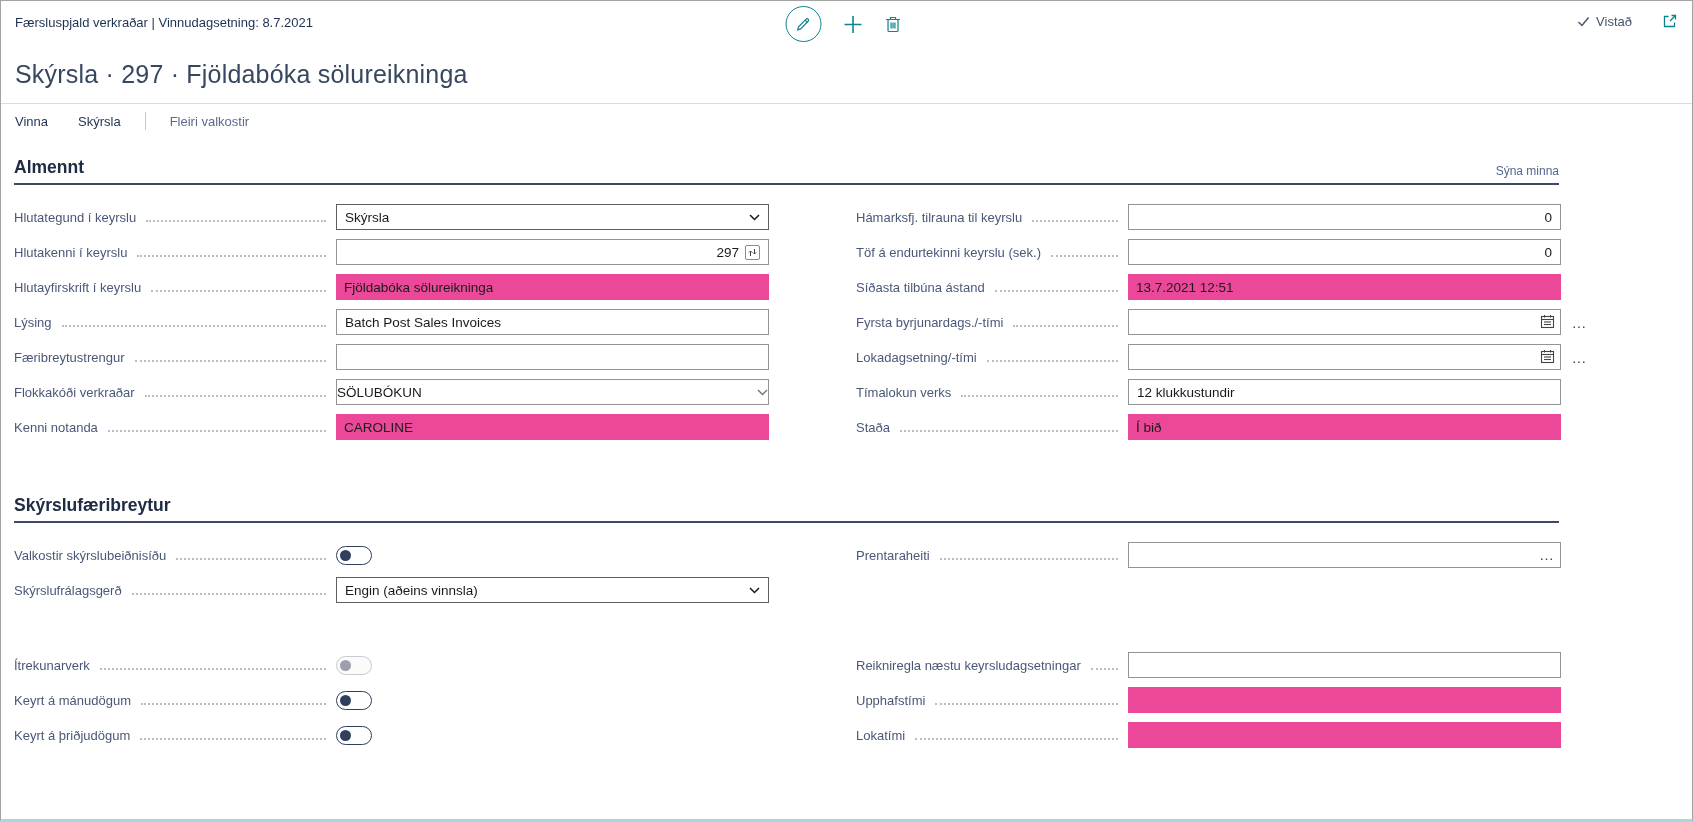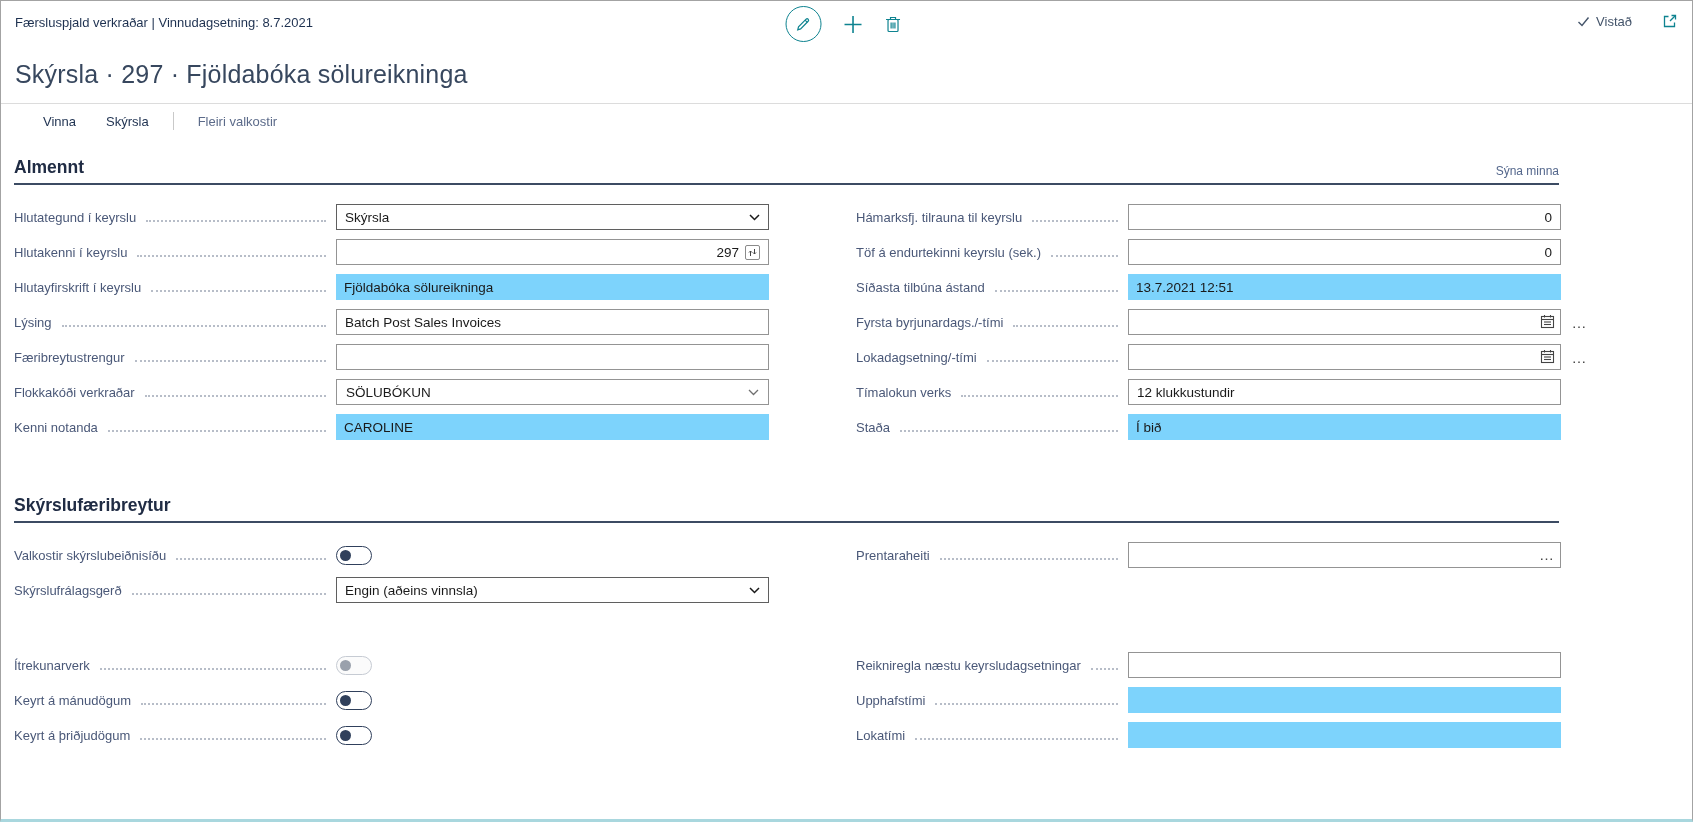--- a/index.html
+++ b/index.html
@@ -19,41 +19,41 @@
   .caption { position:absolute; left:14px; top:14px; font-size:13px; color:#1e3150; }
   .toolbar { position:absolute; left:50%; top:5px; transform:translateX(-53%); display:flex; align-items:center; gap:22px; color:#0e8390; }
   .tool { background:none; border:none; cursor:pointer; color:#0e8390; display:flex; align-items:center; justify-content:center; padding:0; }
   .tool.circled { width:36px; height:36px; border:1.4px solid #0e8390; border-radius:50%; }
   .saved { position:absolute; right:14px; top:12px; display:flex; align-items:center; gap:6px; font-size:13px; color:#44546a; }
   .saved .popout { margin-left:24px; background:none; border:none; color:#0e8390; cursor:pointer; padding:0; display:flex; }
   
   .page-title { padding:0 14px; margin-top:13px; font-size:25px; font-weight:300; color:#37475e; letter-spacing:.2px; }
   .title-divider { margin-top:14px; border-bottom:1px solid #dcdcdc; }
   
-  .menubar { display:flex; align-items:center; gap:30px; padding:8px 14px 7px; font-size:13px; color:#1e3150;margin-left:28px; }
+  .menubar { display:flex; align-items:center; gap:30px; padding:8px 14px 7px; font-size:13px; color:#1e3150; }
   .menubar .mi { cursor:pointer; }
   .menubar .vdiv { width:1px; height:18px; background:#c9c9c9; margin:0 -6px; }
   .menubar .more { color:#5c6b8a; cursor:pointer; }
   
   .content { padding:0 133px 0 13px; }
   .sec-head { display:flex; align-items:flex-end; justify-content:space-between; border-bottom:2px solid #3c4b63; padding-bottom:5px; }
   .sec-head h2 { font-size:17.5px; font-weight:700; color:#202c44; }
   .sec-head .showless { font-size:12px; color:#54678c; cursor:pointer; }
   .sec { margin-top:20px; }
   .sec.first { margin-top:20px; }
   .grid { display:grid; grid-template-columns: 755px 705px; column-gap:87px; margin-top:19px; }
   
   .row { display:flex; align-items:center; height:26px; margin-bottom:9px; }
   .lbl { font-size:13px; color:#4a5878; white-space:nowrap; flex:0 0 auto; }
   .leader { flex:1 1 auto; height:10px; border-bottom:2px dotted #b7bdc8; margin:0 10px; min-width:14px; }
   .ctl { flex:0 0 433px; height:26px; position:relative; display:flex; align-items:center; font-size:13.5px; color:#1a1a1a; }
   .ctl.box { border:1px solid #949494; background:#fff; padding:0 8px; }
   .ctl.selectbox { border:1px solid #5f5f5f; justify-content:space-between; padding:0 8px; cursor:pointer; }
-  .ctl.combobox { border:1px solid #949494; justify-content:space-between; padding:0 9px; cursor:pointer; }
-  .ctl.readonly { background:#7dd3fc; border:none; padding:0 8px;align-items:center; }
+  .ctl.combobox { border:1px solid #949494; justify-content:space-between; padding:0 0; cursor:pointer; }
+  .ctl.readonly { background:#ec4899; border:none; padding:0 8px;align-items:center; }
   .ctl.num { justify-content:flex-end; }
   .ctl .chev { flex:0 0 auto; }
   .lookup-btn { width:15px; height:15px; border:1px solid #8a8a8a; border-radius:2px; margin-left:6px; display:flex; align-items:center; justify-content:center; cursor:pointer; background:#fff; padding:0; }
   .cal-btn { position:absolute; right:5px; top:4px; background:none; border:none; padding:0; color:#444; cursor:pointer; display:flex; }
   .ext-ellipsis { position:absolute; right:-31px; top:0; width:24px; height:26px; background:none; border:none; font-size:15px; color:#444; cursor:pointer; line-height:20px; }
   .in-ellipsis { position:absolute; right:6px; top:2px; background:none; border:none; font-size:15px; color:#444; cursor:pointer; line-height:20px; }
   
   .ctl.tgl { border:none; }
   .toggle { width:36px; height:19px; border:1px solid #30405c; border-radius:10px; background:#fff; position:relative; cursor:pointer; }
   .toggle .knob { position:absolute; left:3px; top:3px; width:11px; height:11px; border-radius:50%; background:#30405c; }

